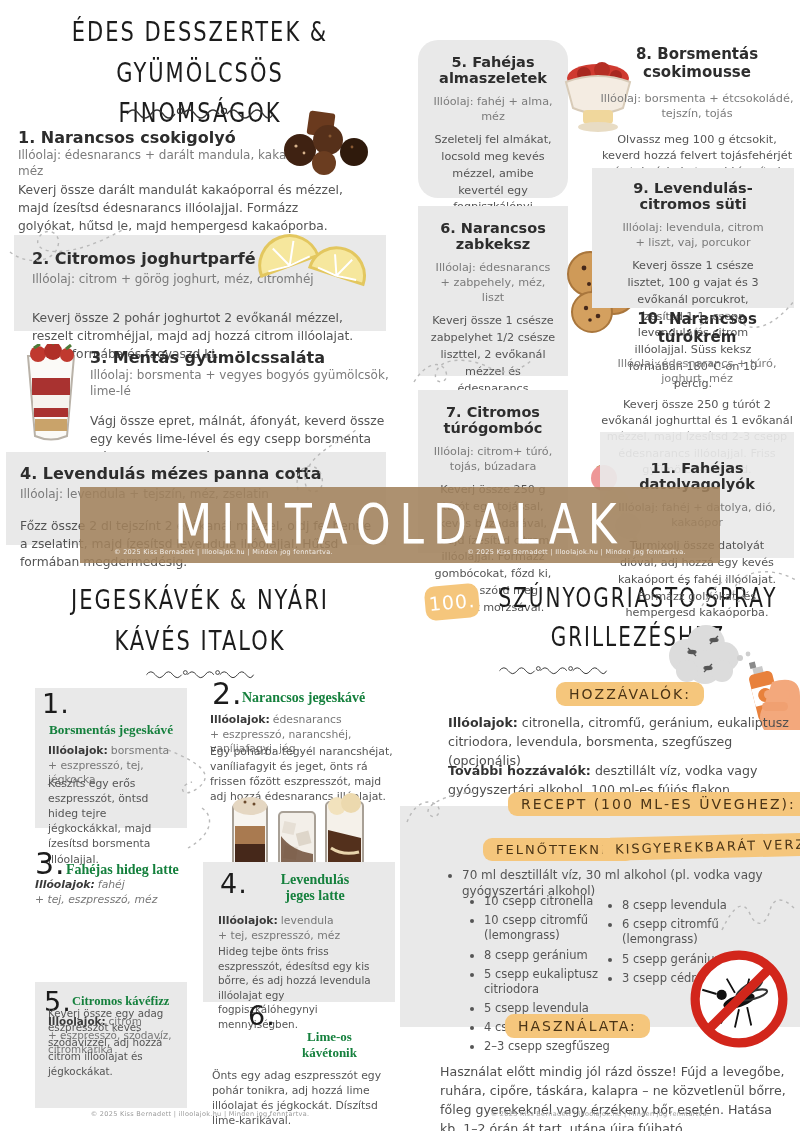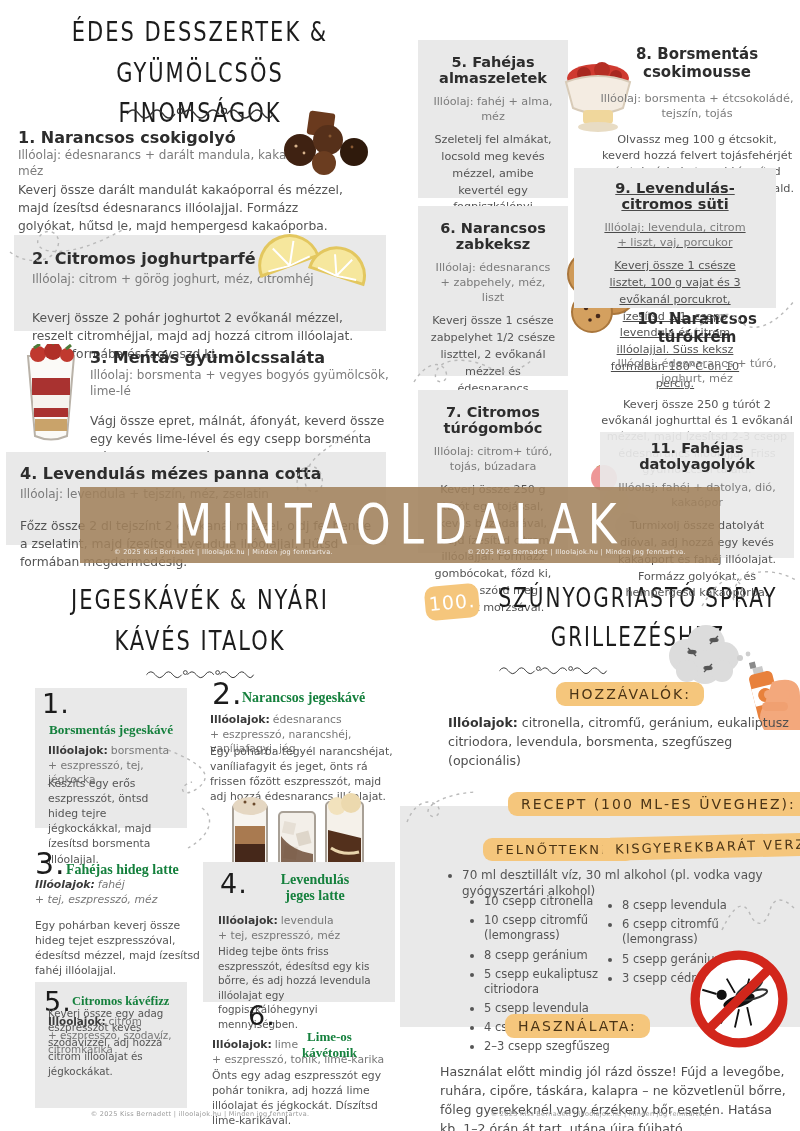--- a/index.html
+++ b/index.html
@@ -112,21 +112,21 @@
     <p class="ro">Illóolaj: borsmenta + vegyes bogyós gyümölcsök, lime-lé</p>
     <p class="rb" style="margin-top:14px;">Vágj össze epret, málnát, áfonyát, keverd össze egy kevés lime-lével és egy csepp borsmenta illóolajjal. Frissen tálald.</p>
   </div>
 
   <div class="gbox" style="left:6px;top:452px;width:380px;height:93px;">
     <p class="rt" style="margin:12px 0 3px 14px;">4. Levendulás mézes panna cotta</p>
     <p class="ro" style="margin-left:14px;">Illóolaj: levendula + tejszín, méz, zselatin</p>
     <p class="rb" style="margin:16px 14px 0 14px;">Főzz össze 2 dl tejszínt 2 evőkanál mézzel, oldj fel benne a zselatint, majd ízesítsd levendula illóolajjal. Hűtsd formában megdermedésig.</p>
   </div>
 
-  <div class="gbox mid ctr" style="left:418px;top:40px;width:150px;height:158px;padding:14px 12px;box-sizing:border-box;">
+  <div class="gbox mid ctr" style="left:418px;top:40px;width:150px;height:158px;padding:14px 12px;box-sizing:border-box;border-radius:20px;">
     <p class="rt">5. Fahéjas almaszeletek</p>
     <p class="ro">Illóolaj: fahéj + alma, méz</p>
     <p class="rb">Szeletelj fel almákat, locsold meg kevés mézzel, amibe kevertél egy fogpiszkálónyi fahéjolajat. Friss nassolnivalónak vagy grillen átsütve is isteni.</p>
   </div>
   <svg class="abs" style="left:560px;top:48px;" width="76" height="86" viewBox="0 0 76 86">
     <ellipse cx="38" cy="30" rx="31" ry="14" fill="#cf3a30"></ellipse>
     <circle cx="24" cy="26" r="7" fill="#a82820"></circle>
       <circle cx="42" cy="22" r="8" fill="#b52e24"></circle>
       <circle cx="56" cy="28" r="6" fill="#a82820"></circle>
     <path d="M6,34 Q38,22 70,34 L63,60 Q38,71 13,60 Z" fill="#f4ece2" stroke="#d8cbb8" stroke-width="2"></path>
@@ -161,39 +161,39 @@
     <p class="ro">Illóolaj: citrom+ túró, tojás, búzadara</p>
     <p class="rb">Keverj össze 250 g túrót egy tojással, kevés búzadarával, majd ízesítsd citrom illóolajjal. Formázz gombócokat, főzd ki, majd szórd meg pirított morzsával.</p>
   </div>
 
   <div class="abs ctr" style="left:598px;top:45px;width:198px;">
     <p class="rt" style="font-size:15px;margin-bottom:10px;">8. Borsmentás csokimousse</p>
     <p class="ro" style="font-size:11.3px;margin-bottom:10px;">Illóolaj: borsmenta + étcsokoládé, tejszín, tojás</p>
     <p class="rb" style="font-size:11.3px;">Olvassz meg 100 g étcsokit, keverd hozzá felvert tojásfehérjét és tejszínhabot, majd ízesítsd borsmenta illóolajjal. Hűtve tálald.</p>
   </div>
 
-  <div class="gbox mid ctr" style="left:574px;top:168px;width:202px;height:140px;padding:12px 26px;box-sizing:border-box;text-decoration:underline;">
+  <div class="gbox mid ctr" style="left:592px;top:168px;width:202px;height:140px;padding:12px 26px;box-sizing:border-box;">
     <p class="rt">9. Levendulás-citromos süti</p>
     <p class="ro">Illóolaj: levendula, citrom + liszt, vaj, porcukor</p>
     <p class="rb">Keverj össze 1 csésze lisztet, 100 g vajat és 3 evőkanál porcukrot, ízesítsd 1-1- csepp levendula és citrom illóolajjal. Süss keksz formában 180°C-on 10 percig.</p>
   </div>
 
   <div class="abs ctr" style="left:598px;top:310px;width:198px;">
     <p class="rt" style="font-size:15px;margin-bottom:10px;">10. Narancsos túrókrém</p>
     <p class="ro" style="font-size:11.3px;margin-bottom:10px;">Illóolaj: édesnarancs + túró, joghurt, méz</p>
     <p class="rb" style="font-size:11.3px;">Keverj össze 250 g túrót 2 evőkanál joghurttal és 1 evőkanál mézzel, majd ízesítsd 2-3 csepp édesnarancs illóolajjal. Friss gyümölccsel tálald.</p>
   </div>
 
   <svg class="abs" style="left:582px;top:448px;z-index:1;" width="72" height="112" viewBox="0 0 72 112">
     <line x1="16" y1="18" x2="60" y2="104" stroke="#b98d52" stroke-width="4"></line>
     <circle cx="22" cy="30" r="13" fill="#ee9797"></circle>
     <circle cx="34" cy="54" r="13" fill="#f3e4bd"></circle>
     <circle cx="46" cy="78" r="13" fill="#c3c384"></circle>
   </svg>
-  <div class="gbox mid ctr" style="left:600px;top:432px;width:194px;height:126px;padding:8px 10px;box-sizing:border-box;background:rgba(233,233,233,0.92);z-index:2;">
+  <div class="gbox mid ctr" style="left:600px;top:432px;width:194px;height:126px;padding:28px 10px;box-sizing:border-box;background:rgba(233,233,233,0.92);z-index:2;">
     <p class="rt">11. Fahéjas datolyagolyók</p>
     <p class="ro">Illóolaj: fahéj + datolya, dió, kakaópor</p>
     <p class="rb">Turmixolj össze datolyát dióval, adj hozzá egy kevés kakaóport és fahéj illóolajat. Formázz golyókat, és hempergesd kakaóporba.</p>
   </div>
 
   <svg class="abs" style="left:8px;top:210px;" width="118" height="58" viewBox="0 0 118 58">
     <path d="M2,42 C20,56 46,52 50,36 C54,20 34,16 30,30 C26,44 62,50 114,20" stroke="#b9b9b9" stroke-width="1.4" fill="none" stroke-dasharray="3,4"></path>
   </svg>
   <svg class="abs" style="left:292px;top:424px;" width="72" height="72" viewBox="0 0 72 72">
     <path d="M6,66 C0,40 26,34 30,54 C34,72 8,74 14,50 C20,26 54,16 66,4" stroke="#b9b9b9" stroke-width="1.4" fill="none" stroke-dasharray="3,4"></path>
@@ -260,21 +260,20 @@
     <path d="M103,42 l33,8 l0,35 l-33,0 Z" fill="#53301c"></path>
     <path d="M106,60 q12,8 28,4" stroke="#e8d4ac" stroke-width="3" fill="none"></path>
   </svg>
 
   <div class="dnum" style="left:35px;top:846px;font-size:30px;">3.</div>
   <p class="dt abs" style="left:66px;top:862px;">Fahéjas hideg latte</p>
   <p class="doil abs" style="left:35px;top:878px;width:170px;font-style:italic;">
     <b>Illóolajok:</b><span class="v">fahéj</span>
     <span style="display:block">+ tej, eszpresszó, méz</span>
   </p>
-  <p class="db abs" style="left:35px;top:918px;width:172px;">Egy pohárban keverj össze hideg tejet eszpresszóval, édesítsd mézzel, majd ízesítsd fahéj illóolajjal.</p>
 
   <div class="gbox" style="left:203px;top:862px;width:192px;height:140px;"></div>
   <div class="dnum" style="left:220px;top:868px;">4.</div>
   <div class="abs ctr" style="left:250px;top:872px;width:130px;">
     <span class="dt" style="display:block">Levendulás</span>
     <span class="dt" style="display:block">jeges latte</span>
   </div>
   <p class="doil abs" style="left:218px;top:914px;width:165px;">
     <b>Illóolajok:</b><span class="v">levendula</span>
     <span style="display:block">+ tej, eszpresszó, méz</span>
@@ -288,24 +287,20 @@
     <b>Illóolajok:</b><span class="v">citrom</span>
     <span style="display:block">+ eszpresszó, szódavíz, citromkarika</span>
   </p>
   <p class="db abs" style="left:48px;top:1006px;width:128px;font-size:10.3px;">Keverj össze egy adag eszpresszót kevés szódavízzel, adj hozzá citrom illóolajat és jégkockákat.</p>
 
   <div class="dnum" style="left:248px;top:1000px;">6.</div>
   <div class="abs ctr" style="left:272px;top:996px;width:115px;margin-top:33px;">
     <span class="dt" style="display:block;font-size:13px;">Lime-os</span>
     <span class="dt" style="display:block;font-size:13px;">kávétonik</span>
   </div>
-  <p class="doil abs" style="left:212px;top:1038px;width:180px;">
-    <b>Illóolajok:</b><span class="v">lime</span>
-    <span style="display:block">+ eszpresszó, tonik, lime-karika</span>
-  </p>
   <p class="db abs" style="left:212px;top:1068px;width:184px;">Önts egy adag eszpresszót egy pohár tonikra, adj hozzá lime illóolajat és jégkockát. Díszítsd lime-karikával.</p>
 
   <div class="foot abs" style="left:60px;top:1110px;width:280px;">© 2025 Kiss Bernadett  |  illoolajok.hu  |  Minden jog fenntartva.</div>
 
   <svg class="abs" style="left:158px;top:748px;" width="62" height="104" viewBox="0 0 62 104">
     <path d="M10,2 C40,14 58,26 40,40 C24,52 18,38 34,34 M44,60 C58,70 52,88 30,100" stroke="#b9b9b9" stroke-width="1.4" fill="none" stroke-dasharray="3,4"></path>
   </svg>
 
   <div class="badge" style="left:425px;top:585px;">100.</div>
   <div class="bigtitle" style="left:482px;top:578px;width:312px;font-size:20px;">
@@ -347,20 +342,23 @@
     <circle cx="55" cy="7" r="2.6" stroke="#333" stroke-width="1.2" fill="none"></circle>
     <path d="M58,10 Q64,2 70,10 T82,10 T94,10" stroke="#333" stroke-width="1.3" fill="none"></path>
     <circle cx="99" cy="7" r="2.6" stroke="#333" stroke-width="1.2" fill="none"></circle>
     <path d="M102,10 Q108,2 114,10 T126,10 T138,10 T148,10" stroke="#333" stroke-width="1.3" fill="none"></path>
   </svg>
 
   <div class="pill" style="left:556px;top:682px;">HOZZÁVALÓK:</div>
 
   <p class="sp abs" style="left:448px;top:714px;width:348px;">
     <b>Illóolajok:</b><span> citronella, citromfű, geránium, eukaliptusz citriodora, levendula, borsmenta, szegfűszeg (opcionális)</span>
+  </p>
+  <p class="sp abs" style="left:448px;top:762px;width:348px;">
+    <b>További hozzávalók:</b><span> desztillált víz, vodka vagy gyógyszertári alkohol, 100 ml-es fújós flakon</span>
   </p>
 
   <div class="gbox" style="left:400px;top:806px;width:400px;height:221px;"></div>
   <div class="pill" style="left:508px;top:792px;z-index:2;">RECEPT (100 ML-ES ÜVEGHEZ):</div>
   <div class="pill" style="left:483px;top:838px;font-size:13px;z-index:2;">FELNŐTTEKNEK</div>
   <div class="pill" style="left:602px;top:835px;font-size:13px;z-index:2;transform:rotate(-1.5deg);">KISGYEREKBARÁT VERZIÓ</div>
 
   <ul class="drops abs" style="left:448px;top:868px;width:352px;z-index:2;font-size:12px;">
     <li>70 ml desztillált víz, 30 ml alkohol (pl. vodka vagy gyógyszertári alkohol)</li>
   </ul>

